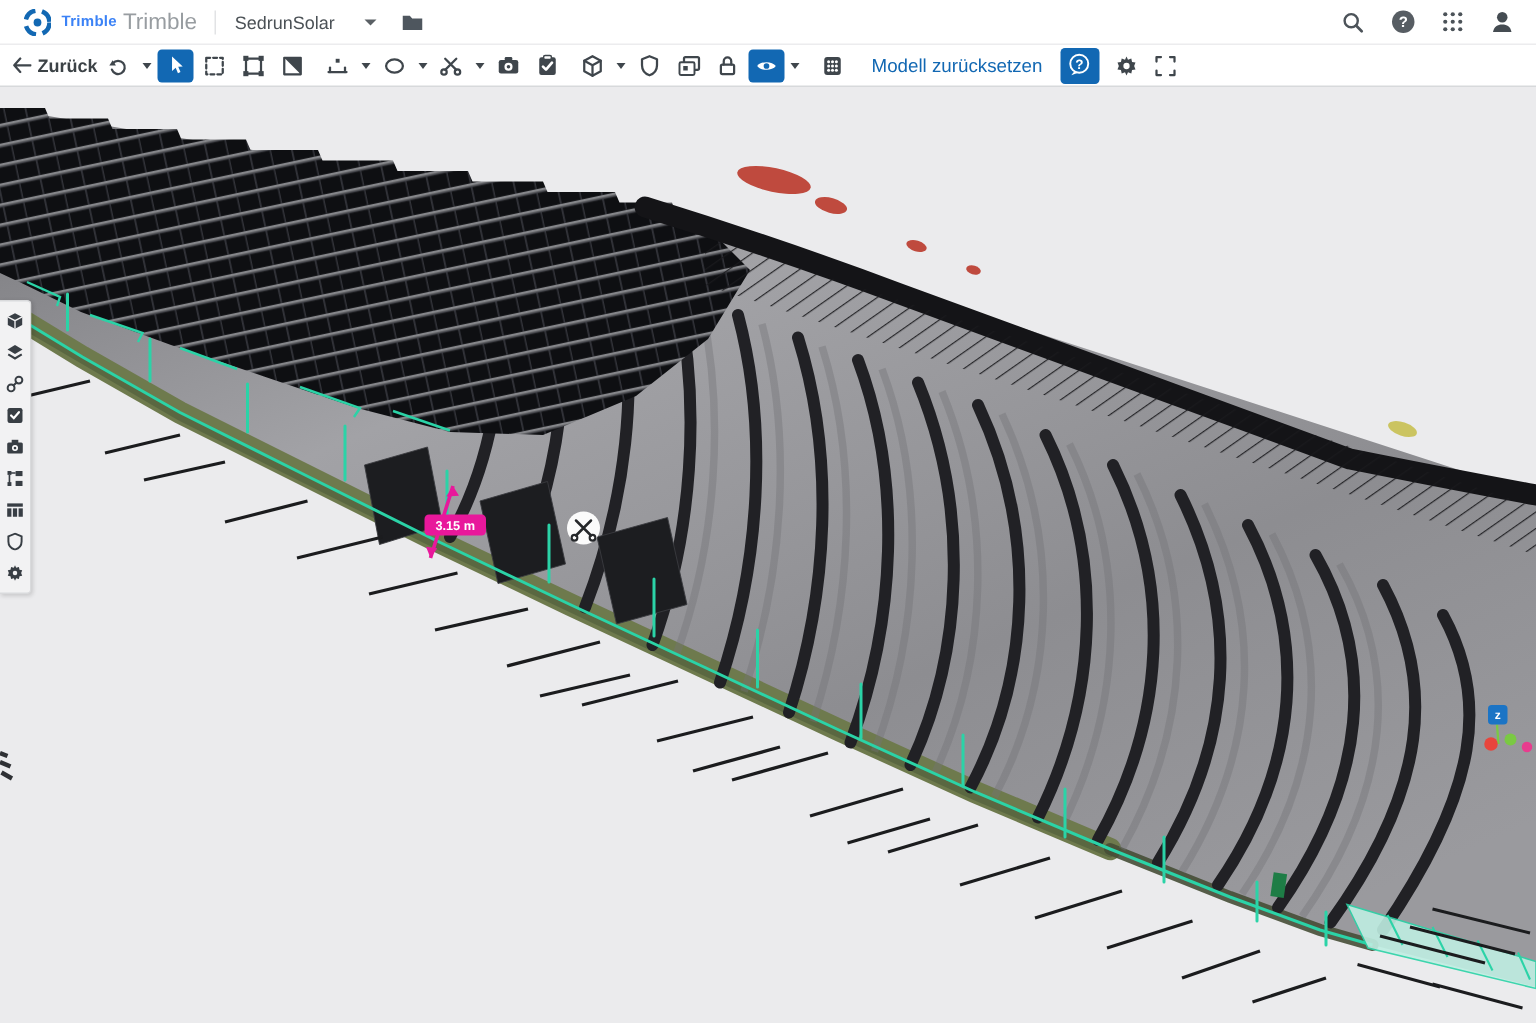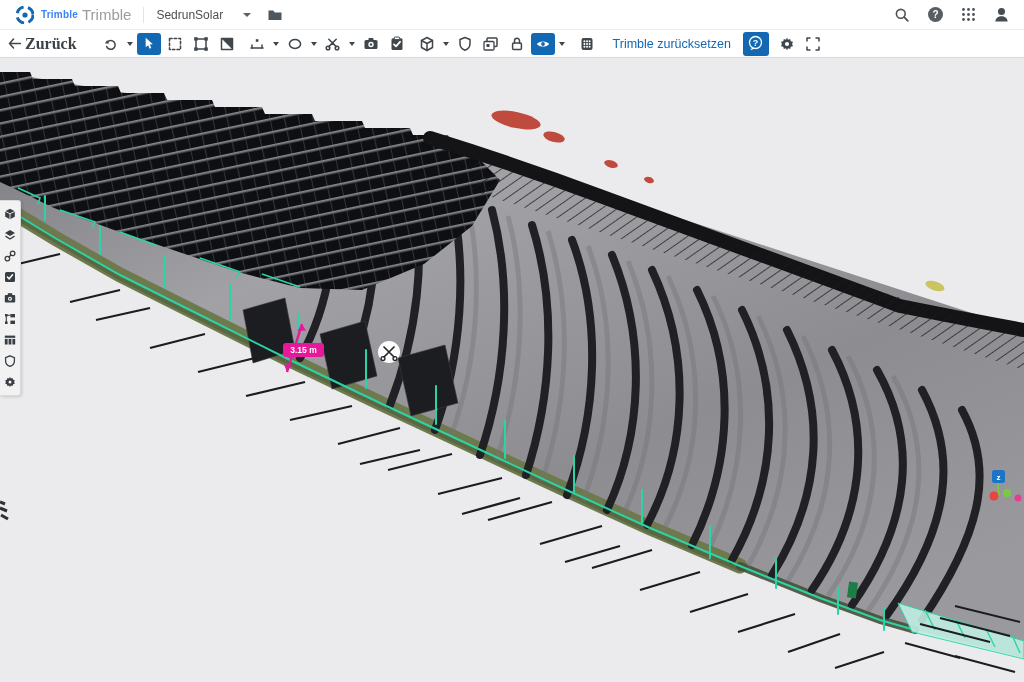--- a/index.html
+++ b/index.html
@@ -17,22 +17,22 @@
   .project-name { font-size:12px; color:#4b5156; }
   .caret { width:0; height:0; border-left:4px solid transparent; border-right:4px solid transparent;
     border-top:4px solid #5a6065; display:inline-block; }
   .folder-btn { margin-left:16px; display:flex; align-items:center; }
   .hdr-right { margin-left:auto; display:flex; align-items:center; gap:17px; }
   .hicon { display:flex; align-items:center; justify-content:center; cursor:pointer; }
 
   
   .toolbar { position:absolute; left:0; top:30px; width:1024px; height:28px; background:#fff;
     border-bottom:1px solid #d7d9db; display:flex; align-items:center; padding:0 8px; gap:2px; z-index:30; }
-  .back-btn { display:flex; align-items:center; gap:4px; font-size:16px; font-weight:700;
-    color:#3c4246; margin-right:20px; cursor:pointer; white-space:nowrap;font-family:Liberation Serif, serif; }
+  .back-btn { display:flex; align-items:center; gap:4px; font-size:12px; font-weight:700;
+    color:#3c4246; margin-right:0; cursor:pointer; white-space:nowrap; }
   .tb { height:22px; min-width:24px; display:flex; align-items:center; justify-content:center;
     border-radius:3px; cursor:pointer; }
   .tb.active { background:#1268b3; }
   .tb-caret { width:10px; min-width:10px; height:22px; display:flex; align-items:center; justify-content:center; cursor:pointer; }
   .tb-caret .caret { border-left-width:3.5px; border-right-width:3.5px; border-top-width:4px; border-top-color:#3f464c; }
   .reset-link { font-size:12.5px; color:#1268b3; margin:0 10px 0 12px; cursor:pointer; white-space:nowrap; }
   .ticon { stroke:#3f464c; fill:none; stroke-width:1.5; stroke-linecap:round; stroke-linejoin:round; }
   .tfill { fill:#3f464c; stroke:none; }
 
   
@@ -247,21 +247,21 @@
         <circle cx="5.4" cy="8" r="1"></circle>
           <circle cx="8" cy="8" r="1"></circle>
           <circle cx="10.6" cy="8" r="1"></circle>
         <circle cx="5.4" cy="10.8" r="1"></circle>
           <circle cx="8" cy="10.8" r="1"></circle>
           <circle cx="10.6" cy="10.8" r="1"></circle>
       </g>
     </svg>
   </div>
 
-  <span class="reset-link">Trimble zurücksetzen</span>
+  <span class="reset-link">Modell zurücksetzen</span>
 
   <div class="tb active" style="min-width:26px;height:24px">
     <svg width="17" height="17" viewBox="0 0 17 17">
       <circle cx="8.5" cy="7.5" r="6" fill="none" stroke="#fff" stroke-width="1.3"></circle>
       <polygon points="5.5,12.2 3.2,15.2 8.2,13.4" fill="#fff"></polygon>
       <text x="8.5" y="10.7" text-anchor="middle" font-size="9" font-weight="bold" fill="#fff">?</text>
     </svg>
   </div>
 
   <div class="tb" style="margin-left:4px">

